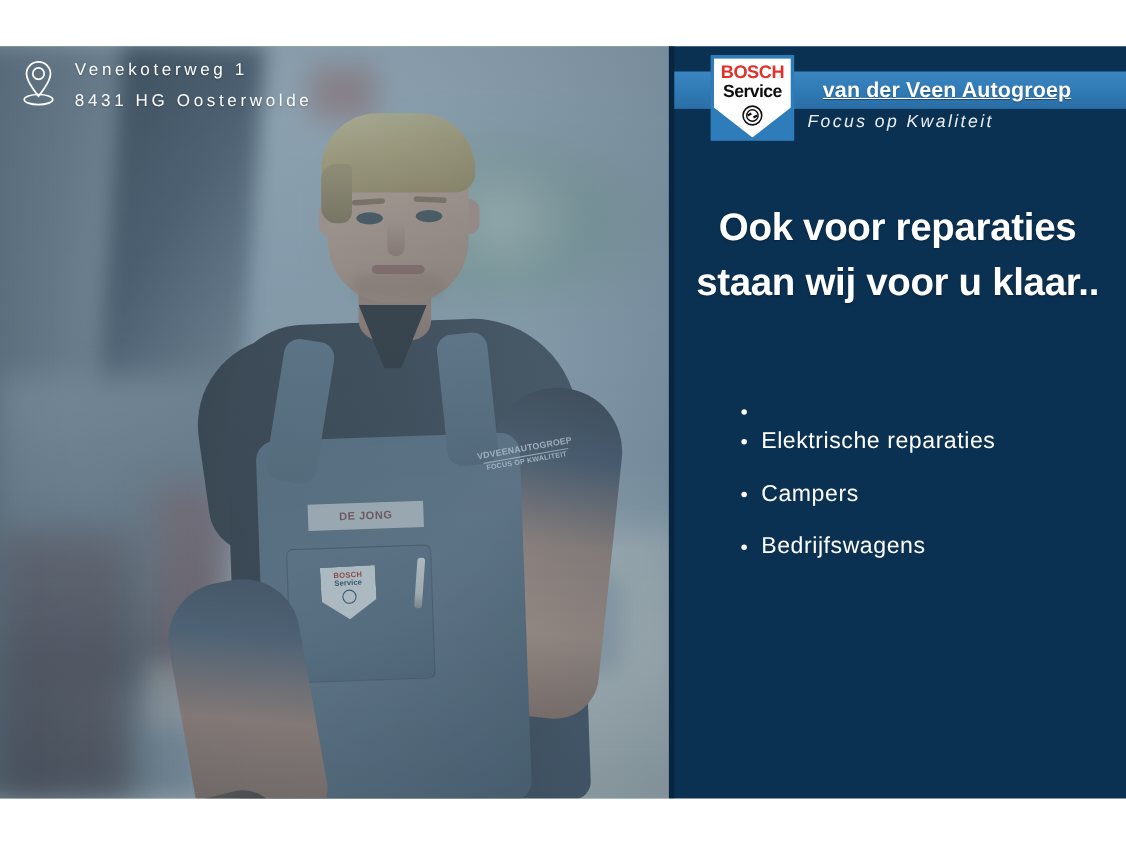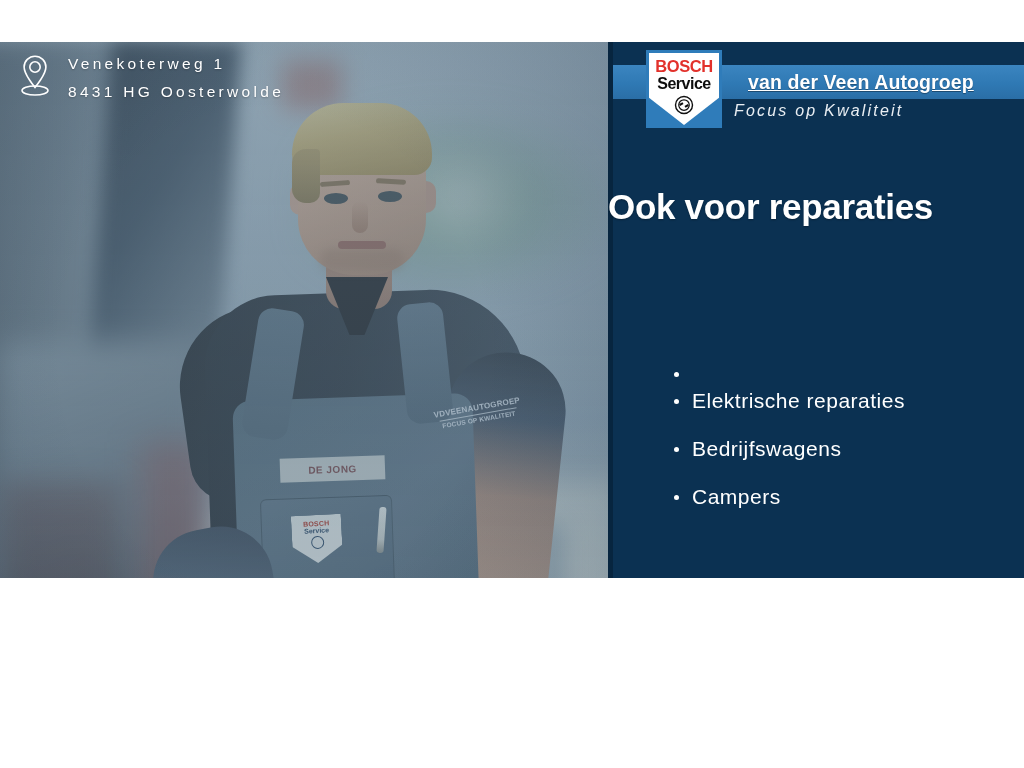--- a/index.html
+++ b/index.html
@@ -11,21 +11,21 @@
     height: 768px;
     overflow: hidden;
     font-family: "Liberation Sans", sans-serif;
   }
 
   #banner {
     position: absolute;
     left: 0;
     top: 42px;
     width: 1024px;
-    height: 536px;
+    height: 684px;
     overflow: hidden;
     background: #8fa3b0;
   }
 
   
   .photo-pane {
     position: absolute;
     left: 0;
     top: 0;
     width: 608px;
@@ -384,20 +384,21 @@
     letter-spacing: -0.5px;
     line-height: 1.15;
     font-family: "Liberation Sans", sans-serif;
   }
   .bosch-mark { margin-top: 2px; }
 
   .headline {
     position: absolute;
     left: 0; top: 140px;
     width: 416px;
+    text-align: center;
     color: #ffffff;
     font-size: 35px;
     font-weight: bold;
     line-height: 50px;
     font-family: "Liberation Sans", sans-serif;
     font-stretch: condensed;
     letter-spacing: -0.3px;
     text-shadow: 0 1px 2px rgba(0,0,0,.3);
   }
   .headline div { white-space: nowrap; }
@@ -528,34 +529,35 @@
         </span>
       </div>
     </div>
 
     <div class="brand-name">van der Veen Autogroep</div>
 
     <div class="brand-tagline">Focus op Kwaliteit</div>
 
     <div class="headline">
       <div>Ook voor reparaties</div>
+      <div>staan wij voor u klaar..</div>
     </div>
 
     <ul class="bullets">
       <li>
         <span class="bullet-dot"></span>
       </li>
       <li>
         <span class="bullet-dot"></span>
         <span>Elektrische reparaties</span>
       </li>
       <li>
         <span class="bullet-dot"></span>
-        <span>Bedrijfswagens</span>
+        <span>Campers</span>
       </li>
       <li>
         <span class="bullet-dot"></span>
-        <span>Campers</span>
+        <span>Bedrijfswagens</span>
       </li>
     </ul>
   </div>
 
 </div>
 
 </body></html>

